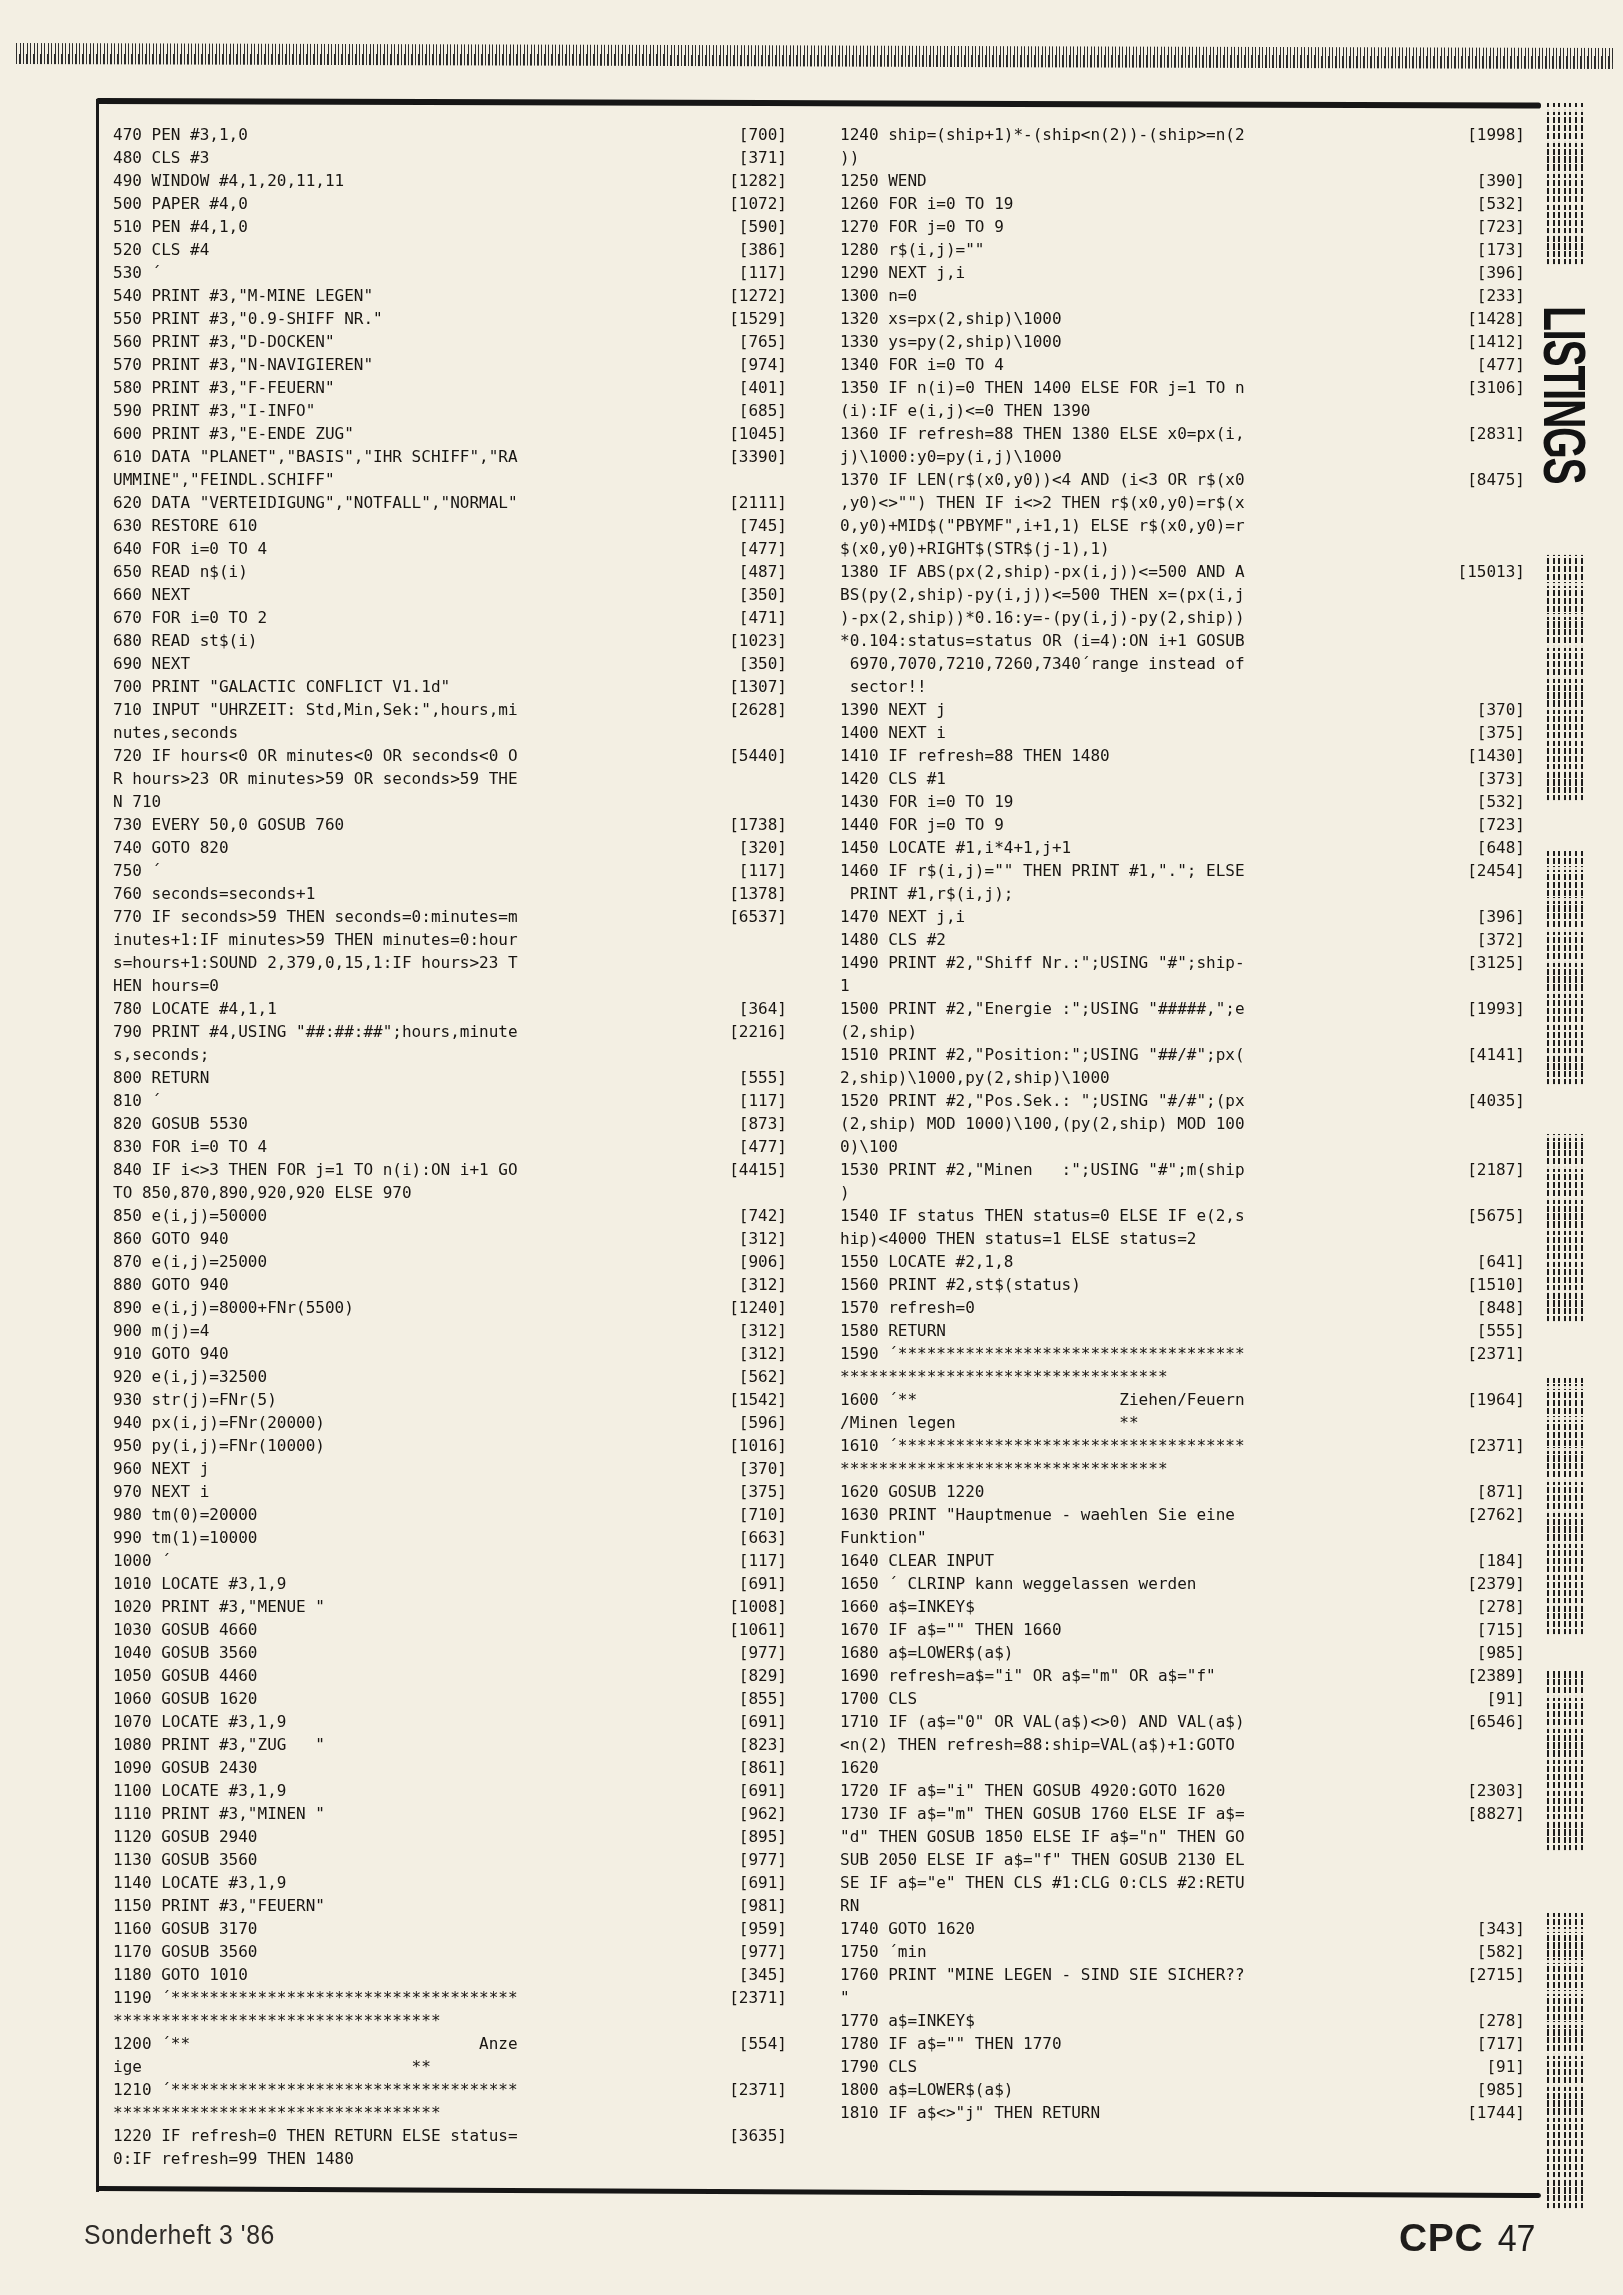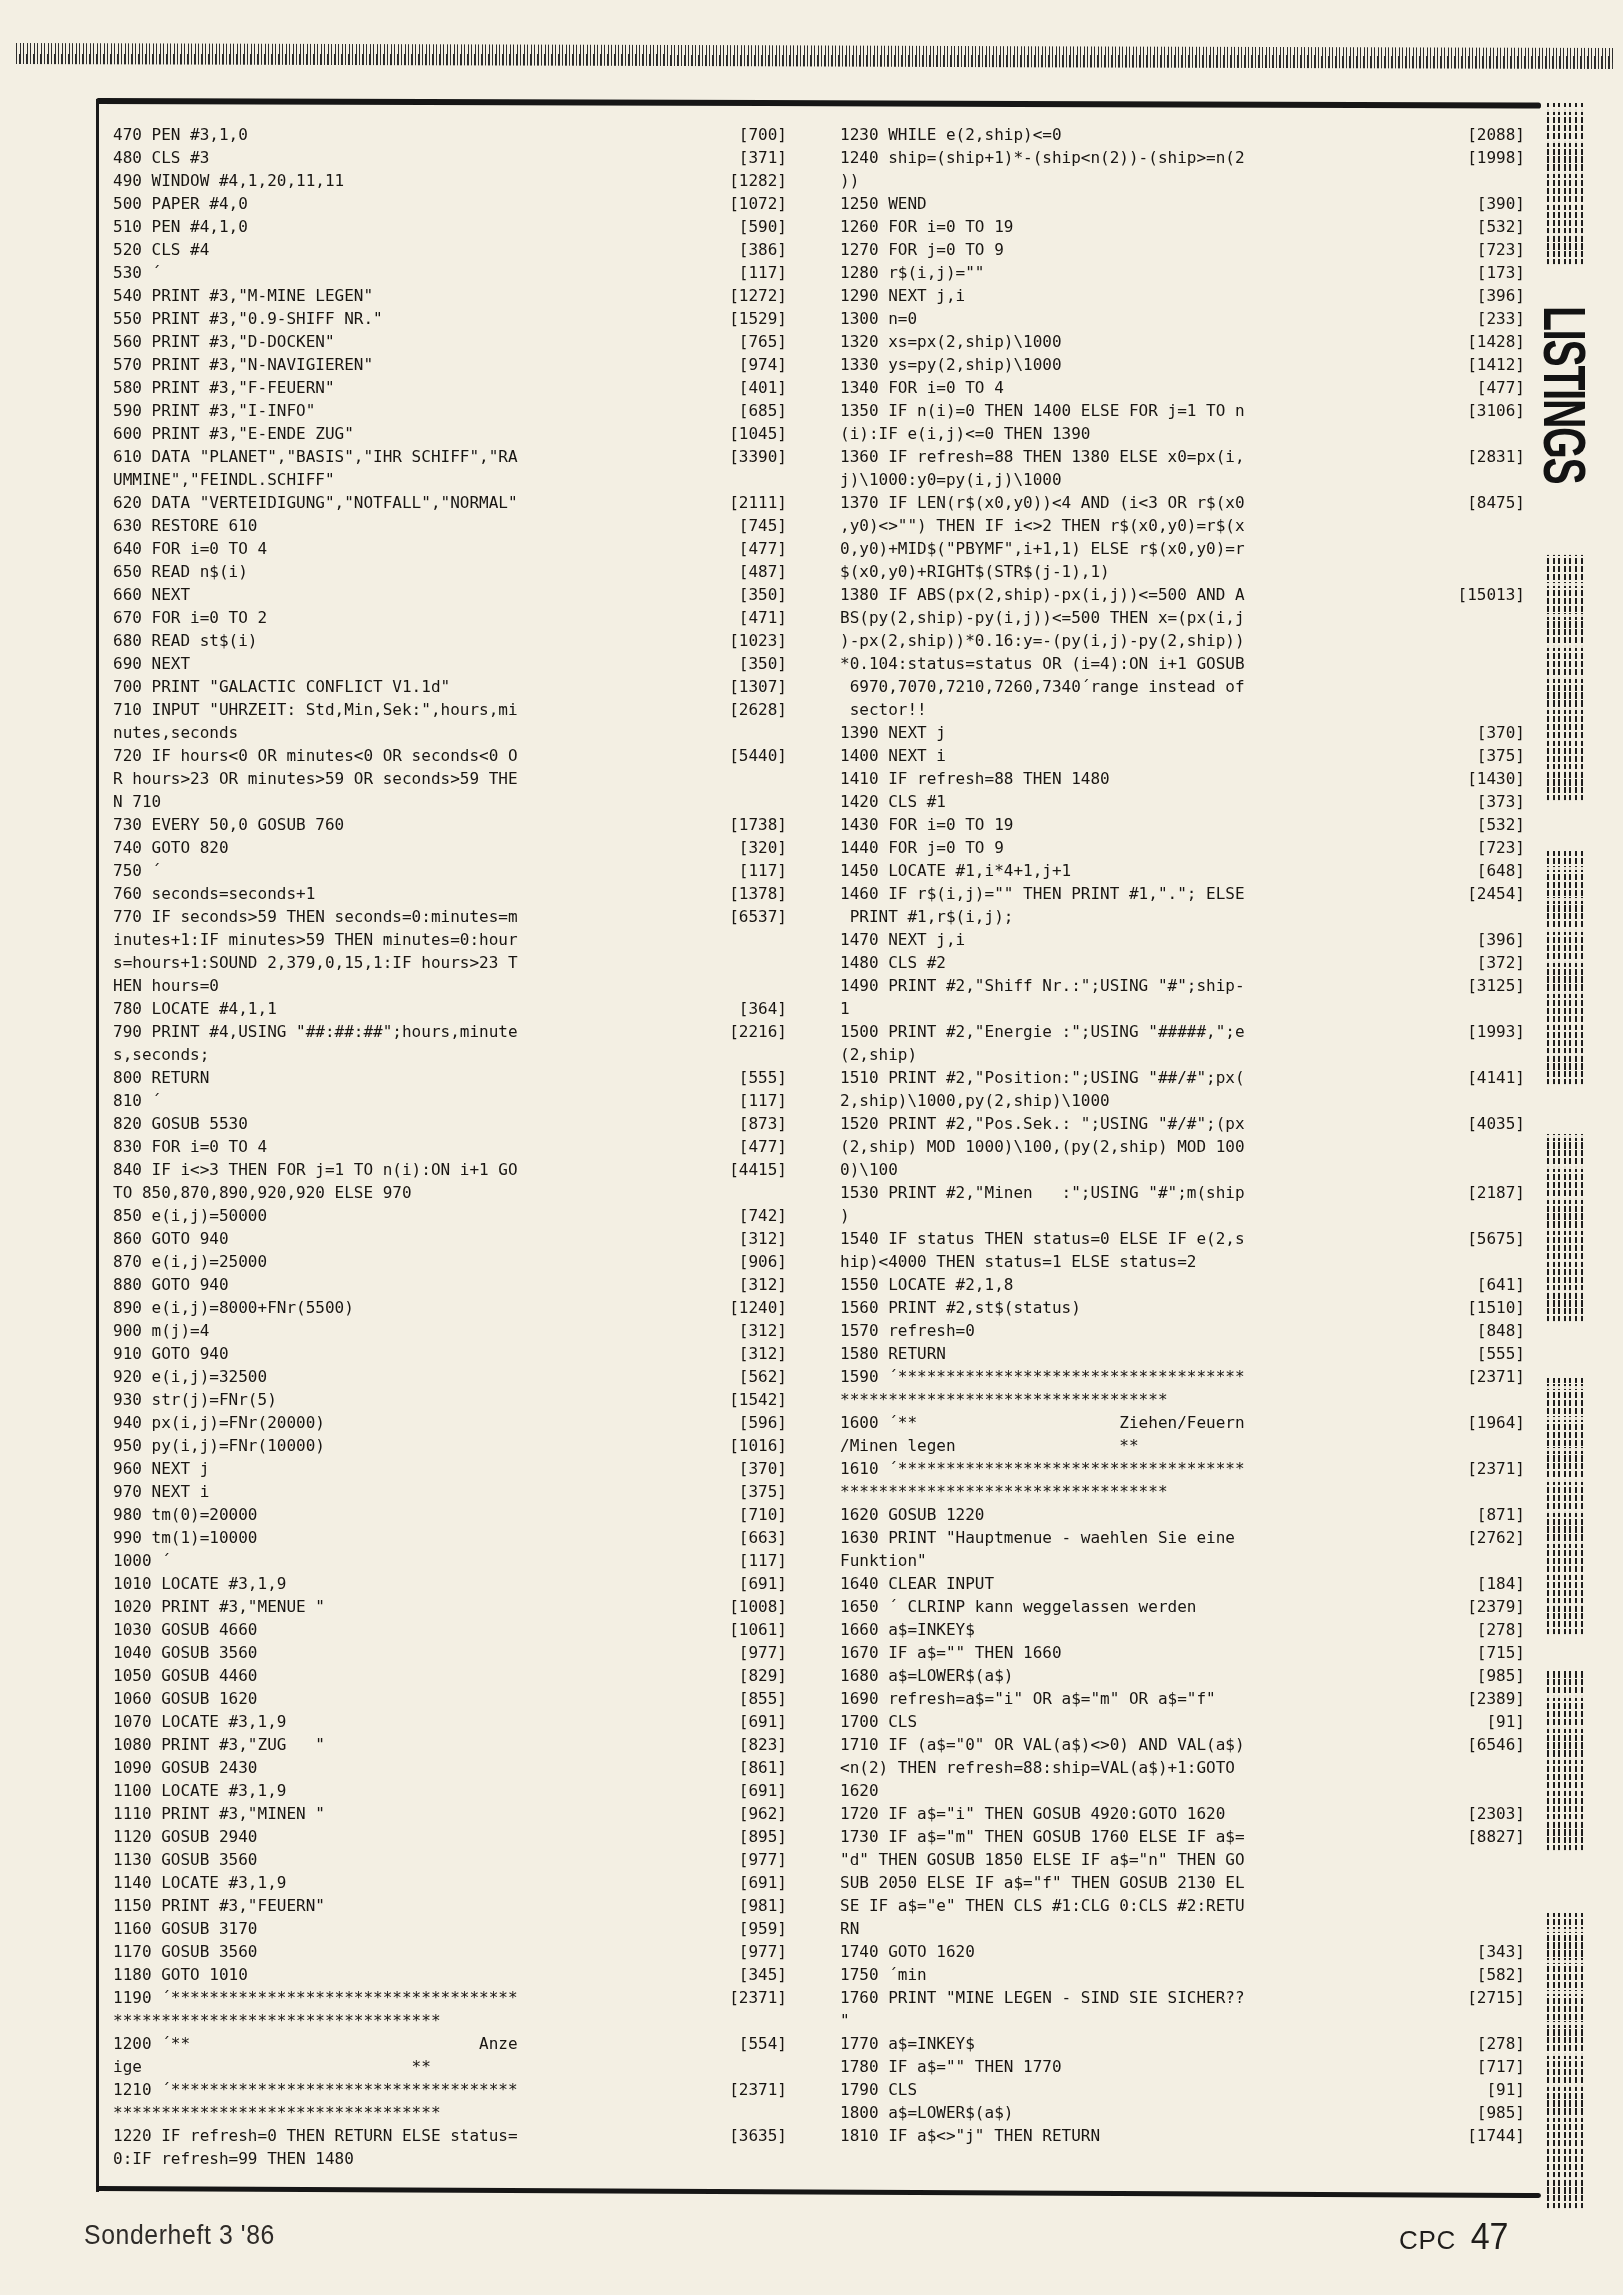--- a/index.html
+++ b/index.html
@@ -77,21 +77,21 @@
     position:absolute;left:84px;top:2219px;
     font-family:"Liberation Sans",sans-serif;
     font-size:27.5px;font-weight:400;color:#2e2b28;
     letter-spacing:0.7px;
     transform:scaleX(0.9);transform-origin:left center;
   }
   .footer-right{
     position:absolute;left:1399px;top:2216px;display:flex;align-items:baseline;
     color:#1f1d1b;
   }
-  .footer-brand{font-size:26px;font-weight:400;letter-spacing:0.7px;}
+  .footer-brand{font-size:39px;font-weight:700;letter-spacing:0.7px;}
   .footer-page{font-size:37px;font-weight:400;margin-left:13px;transform:scaleX(0.92);}
 </style>
 </head>
 <body>
 
 <div class="page">
 
   <div class="perf-strip"></div>
 
   <div class="frame-top"></div>
@@ -411,24 +411,20 @@
 **********************************</pre>
         <span class="sum">[2371]</span>
       </div>
       <div class="row">
         <pre class="code">1220 IF refresh=0 THEN RETURN ELSE status=
 0:IF refresh=99 THEN 1480</pre>
         <span class="sum">[3635]</span>
       </div>
     </div>
   <div id="listing-col-right" class="listing-col">
-      <div class="row">
-        <pre class="code">1230 WHILE e(2,ship)&lt;=0</pre>
-        <span class="sum">[2088]</span>
-      </div>
       <div class="row">
         <pre class="code">1240 ship=(ship+1)*-(ship&lt;n(2))-(ship&gt;=n(2
 ))</pre>
         <span class="sum">[1998]</span>
       </div>
       <div class="row">
         <pre class="code">1250 WEND</pre>
         <span class="sum">[390]</span>
       </div>
       <div class="row">

